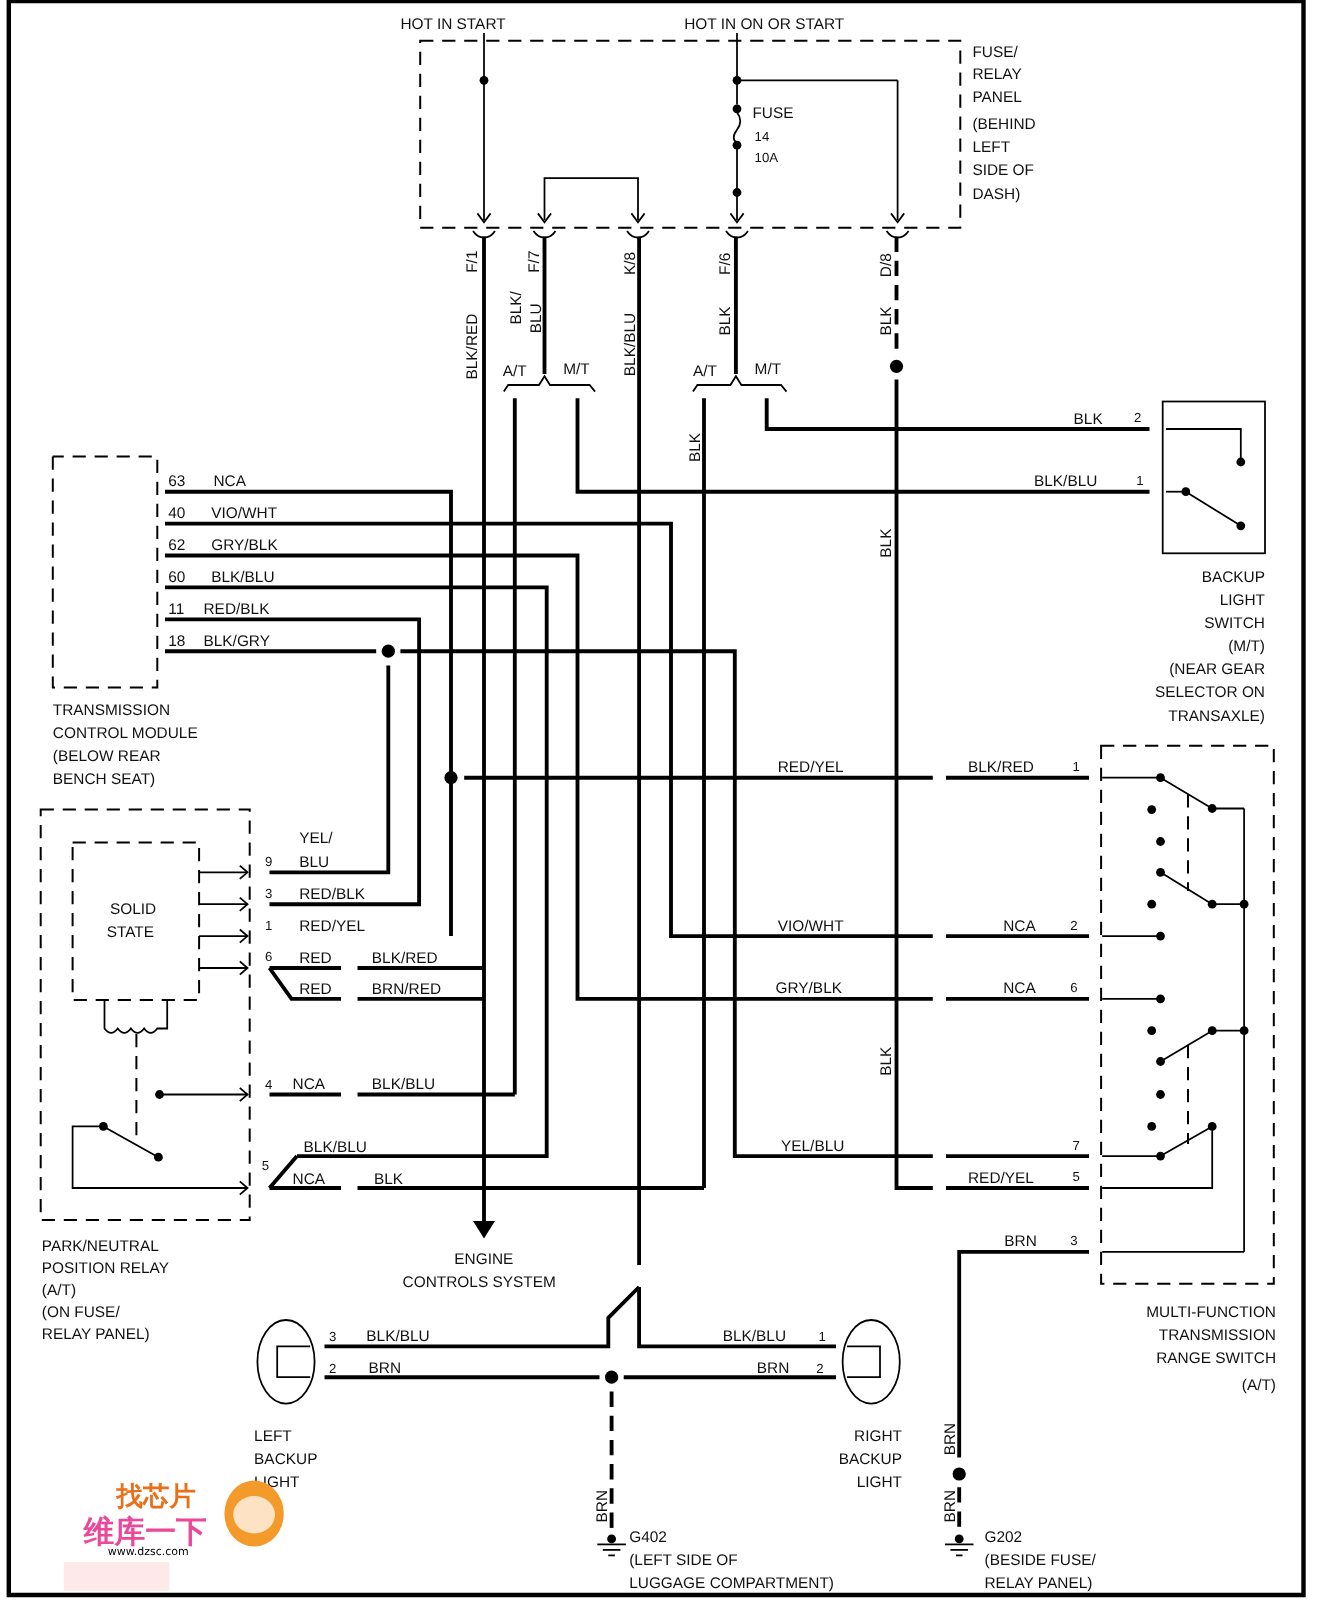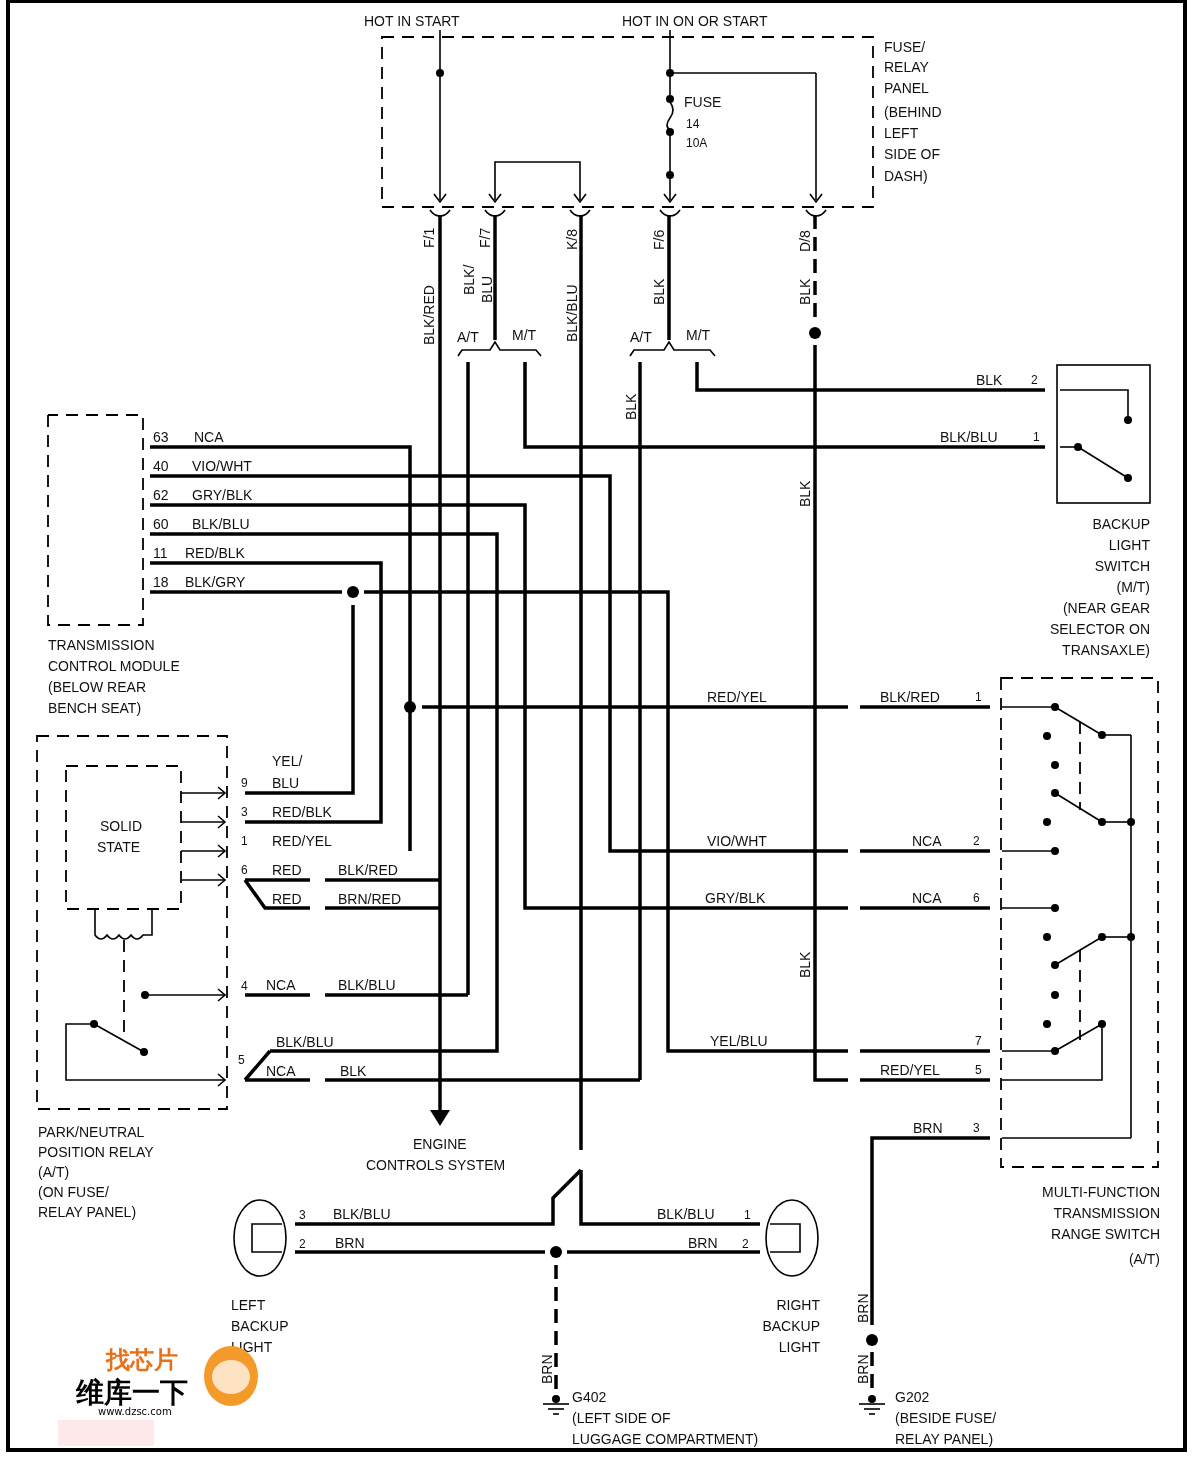--- a/index.html
+++ b/index.html
@@ -8,21 +8,21 @@
   svg#dia{position:absolute;left:0;top:0;}
   .lbl{font-family:"Liberation Sans",sans-serif;font-size:14px;fill:#111;}
   .sm{font-size:12px;}
   .w{stroke:#000;stroke-width:3.5;fill:none;}
   .tw{stroke:#000;stroke-width:1.6;fill:none;}
   .dash{stroke:#000;stroke-width:1.8;fill:none;stroke-dasharray:12,8;}
   .wd{stroke:#000;stroke-width:3.5;fill:none;stroke-dasharray:14,8;}
   .dot{fill:#000;}
   #logo{position:absolute;left:40px;top:1340px;width:190px;height:105px;margin-left:36px;}
   #logo .cn1{position:absolute;left:30px;top:4px;font-size:24px;font-weight:bold;color:#e8701a;font-family:"DejaVu Sans",sans-serif;}
-  #logo .cn2{position:absolute;left:0px;top:34px;font-size:28px;font-weight:bold;color:#000000;font-family:"DejaVu Sans",sans-serif;}
+  #logo .cn2{position:absolute;left:0px;top:34px;font-size:28px;font-weight:bold;color:#ec4899;font-family:"DejaVu Sans",sans-serif;}
   #logo .url{position:absolute;left:22px;top:66px;font-size:10px;color:#000;font-family:"DejaVu Sans",sans-serif;}
   #logo .mascot{position:absolute;left:128px;top:6px;width:54px;height:60px;border-radius:50%;background:#f39a2b;}
   #logo .face{position:absolute;left:136px;top:20px;width:38px;height:34px;border-radius:50%;background:#fde3c3;}
   #logo .pink{position:absolute;left:-18px;top:80px;width:96px;height:26px;background:#fde8ea;}
 </style>
 </head>
 <body>
 
 <div id="frame"></div>
 

